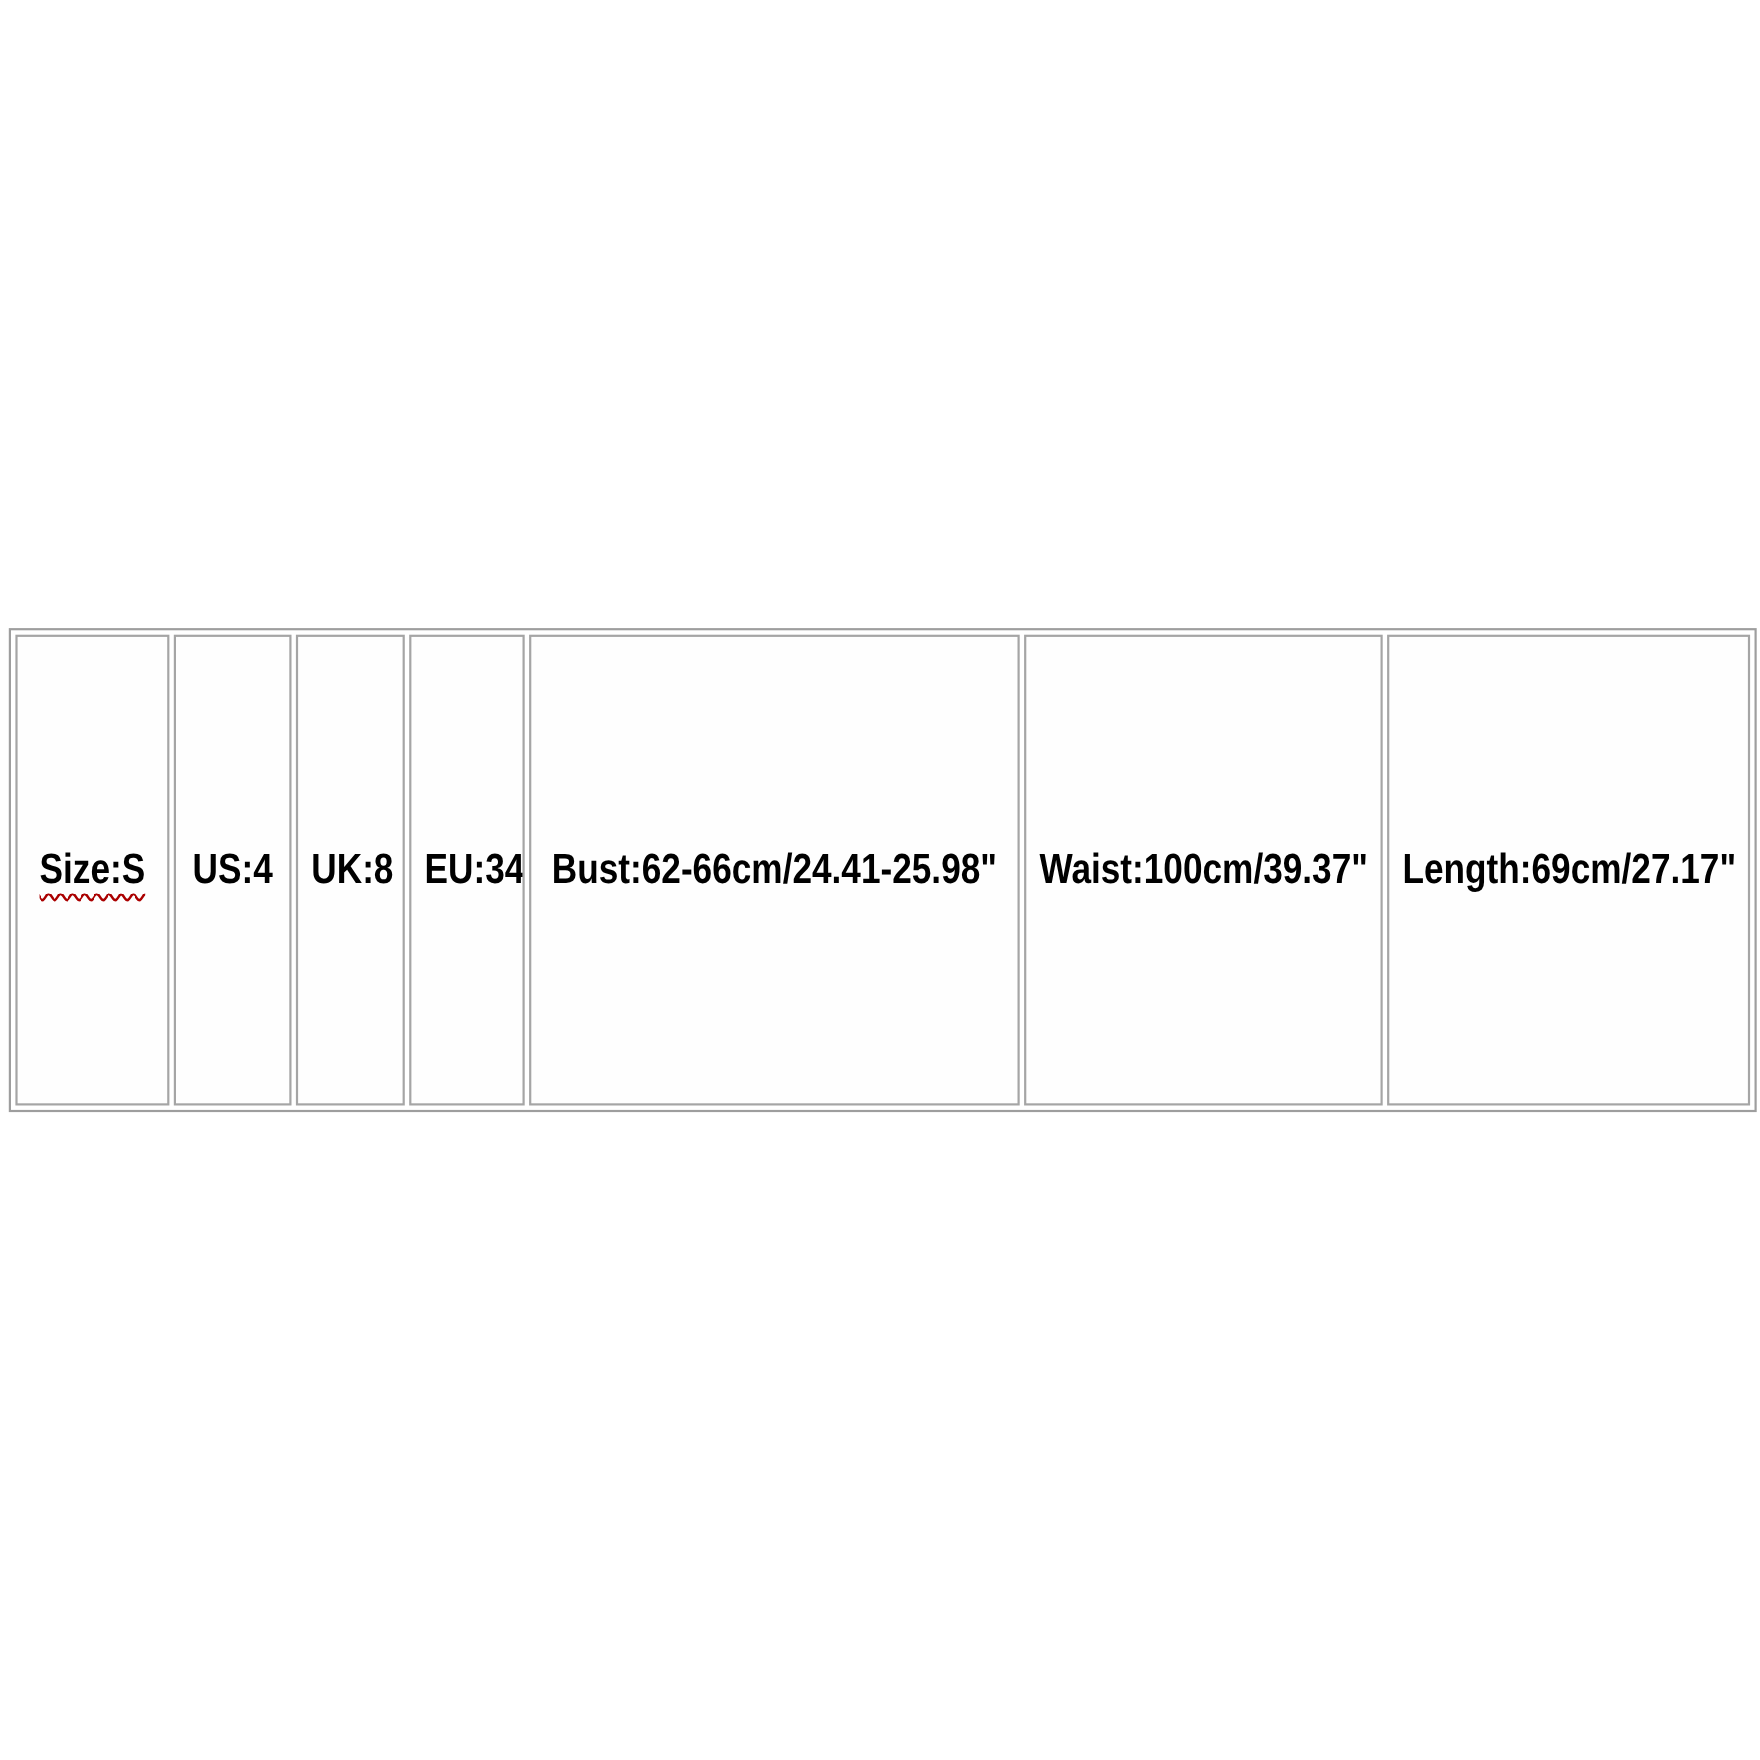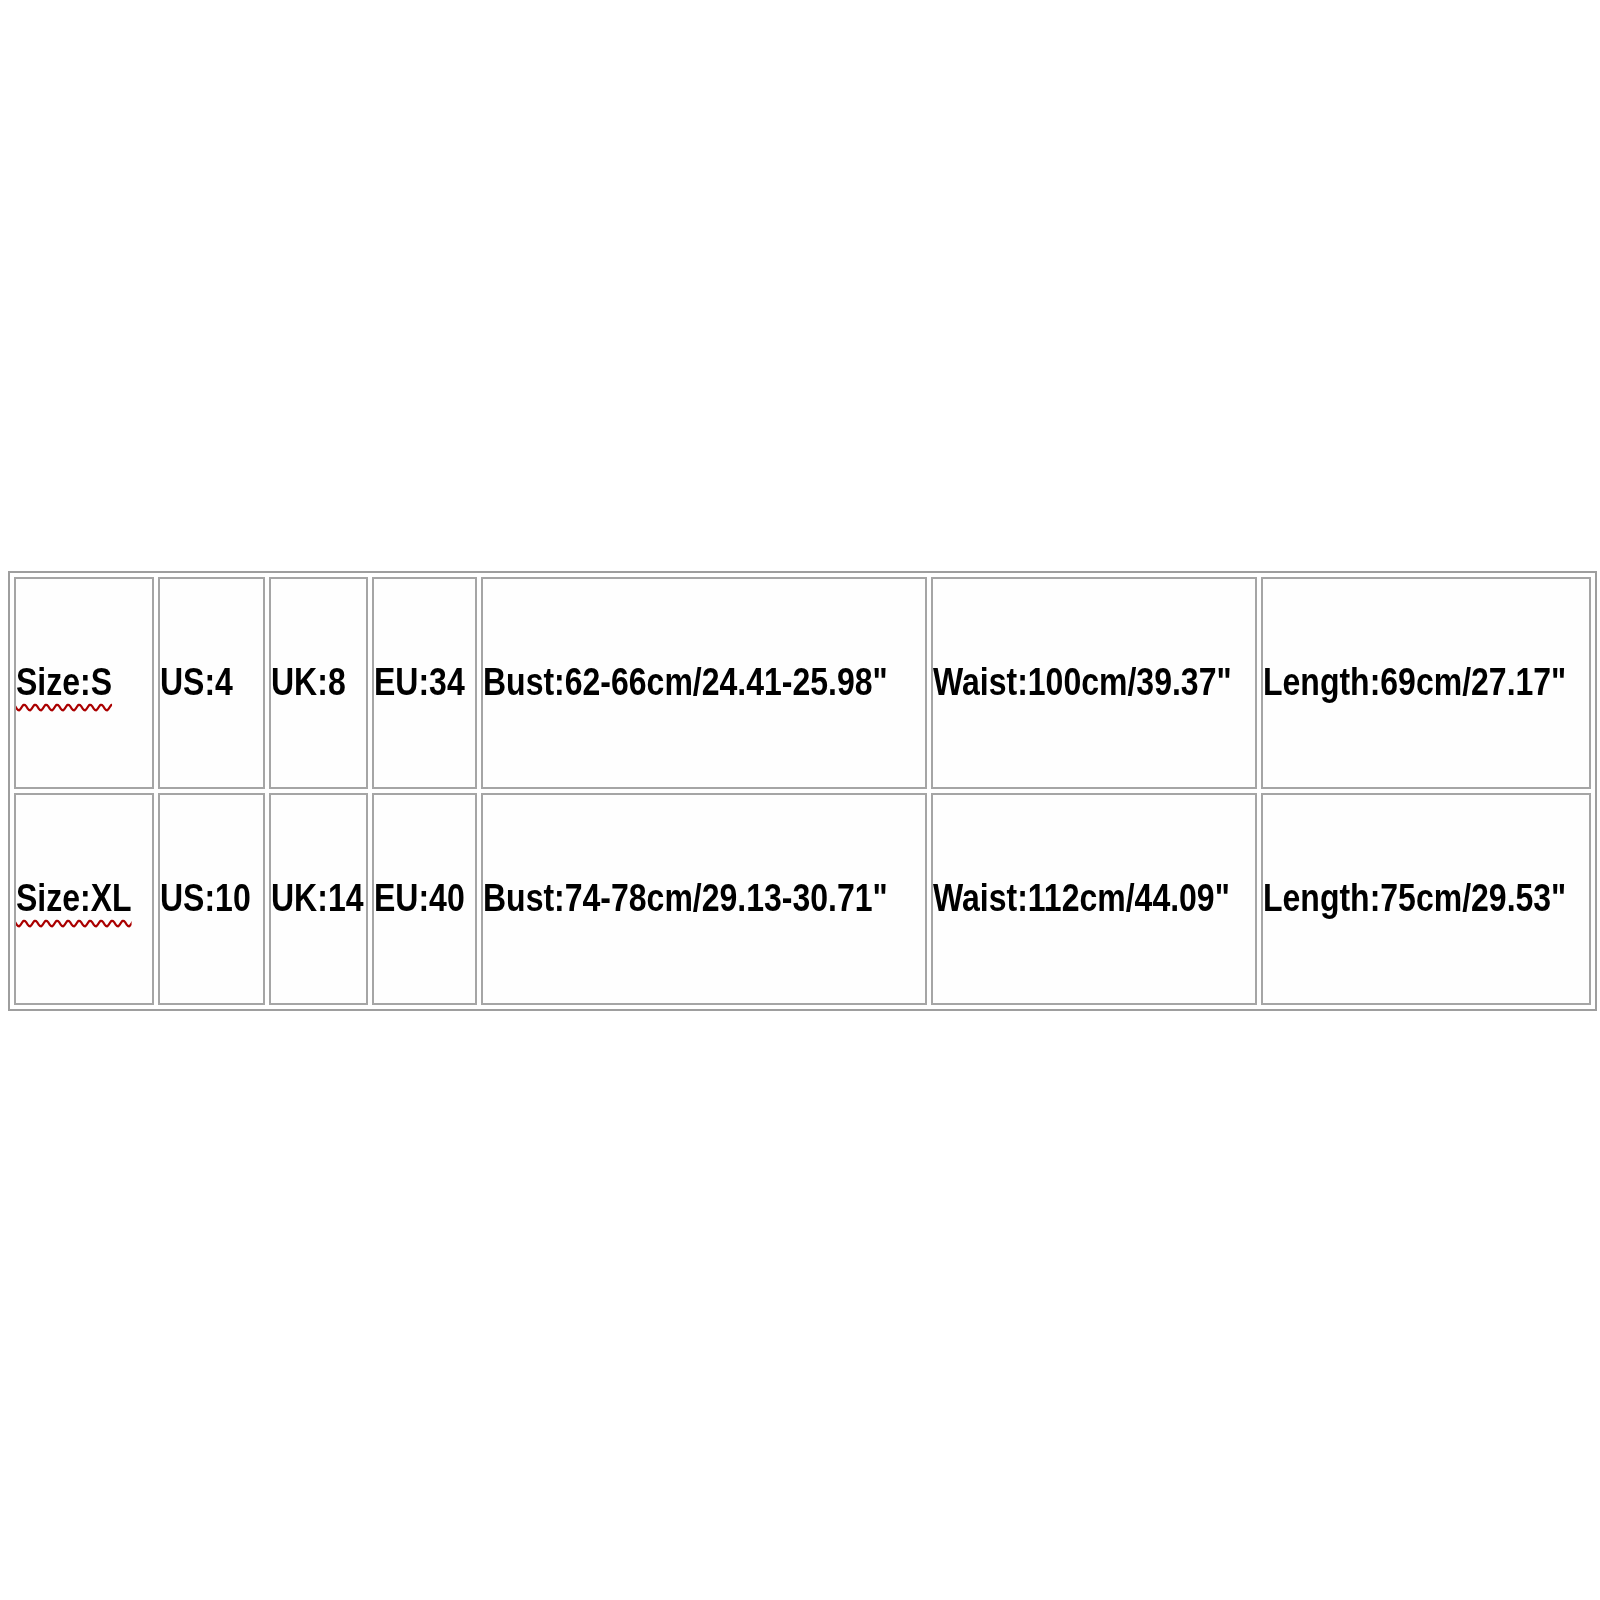--- a/index.html
+++ b/index.html
@@ -25,22 +25,23 @@
     height: 440px;
     border-collapse: separate;
     border-spacing: 4px;
     border: 2px solid #9e9e9e;
     table-layout: fixed;
     background: #ffffff;
   }
   table.size-table td {
     border: 2px solid #a5a5a5;
     background: #fefefe;
+    text-align: center;
     vertical-align: middle;
-    padding: 0;
+    padding: 12px;
     overflow: hidden;
   }
   .cell-text {
     display: inline-block;
     font-weight: 700;
     font-size: 32px;
     line-height: 1.1;
     color: #000000;
     white-space: nowrap;
     transform: scaleY(1.2);
@@ -71,24 +72,15 @@
     <tbody>
       <tr>
         <td><span class="cell-text squiggle" style="text-decoration-color: rgb(170, 0, 0);">Size:S</span></td>
         <td><span class="cell-text">US:4</span></td>
         <td><span class="cell-text">UK:8</span></td>
         <td><span class="cell-text">EU:34</span></td>
         <td><span class="cell-text">Bust:62-66cm/24.41-25.98"</span></td>
         <td><span class="cell-text">Waist:100cm/39.37"</span></td>
         <td><span class="cell-text">Length:69cm/27.17"</span></td>
       </tr>
-      <tr>
-        <td><span class="cell-text squiggle" style="text-decoration-color: rgb(170, 0, 0);">Size:XL</span></td>
-        <td><span class="cell-text">US:10</span></td>
-        <td><span class="cell-text">UK:14</span></td>
-        <td><span class="cell-text">EU:40</span></td>
-        <td><span class="cell-text">Bust:74-78cm/29.13-30.71"</span></td>
-        <td><span class="cell-text">Waist:112cm/44.09"</span></td>
-        <td><span class="cell-text">Length:75cm/29.53"</span></td>
-      </tr>
     </tbody>
   </table>
 </div>
 
 </body></html>

